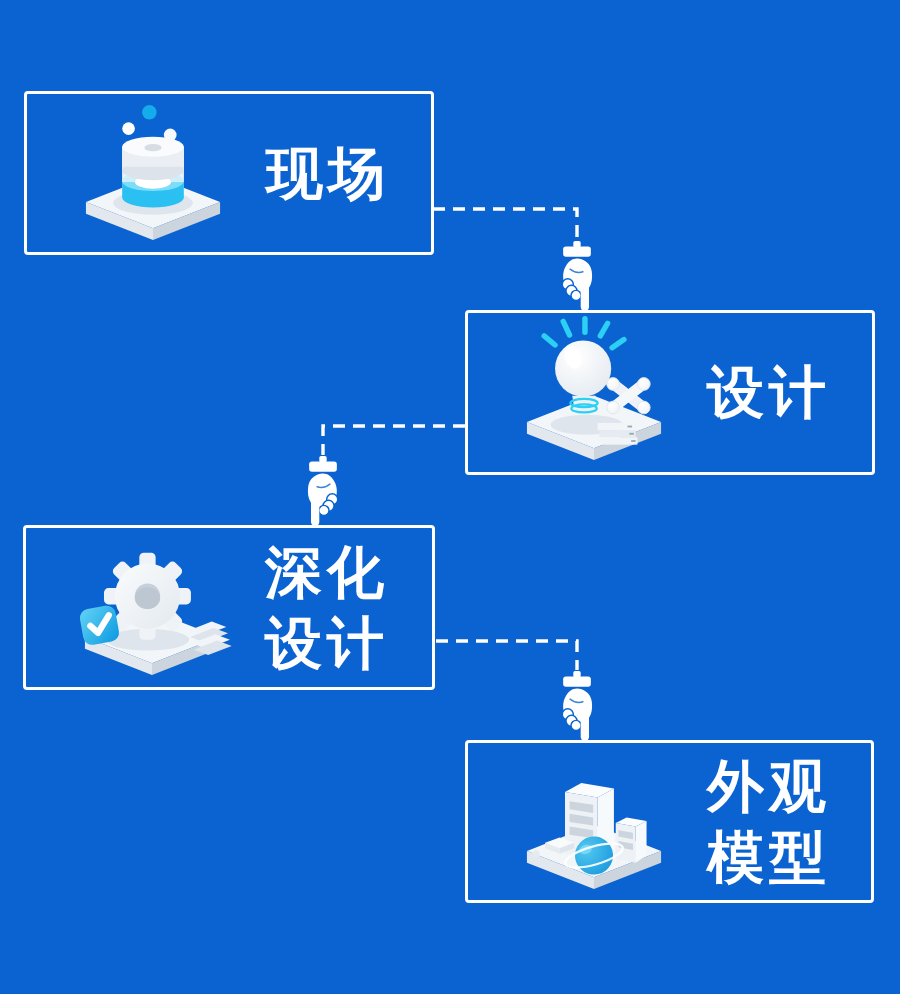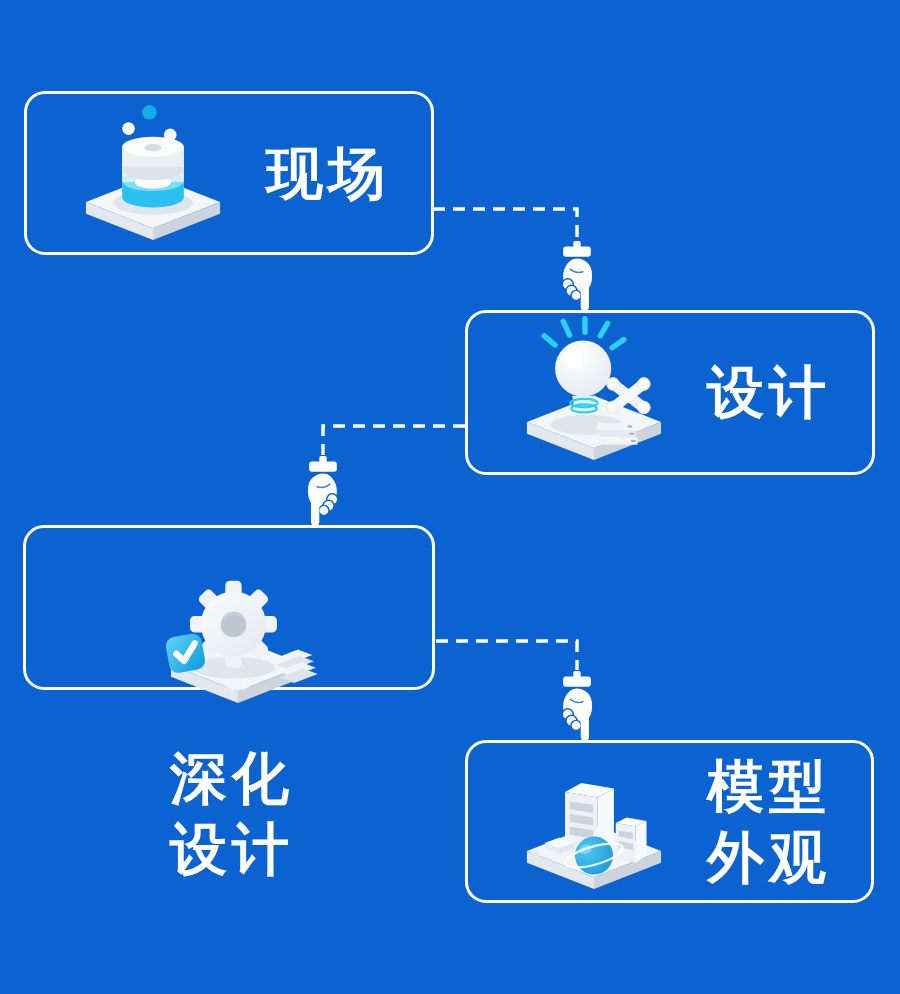--- a/index.html
+++ b/index.html
@@ -2,26 +2,26 @@
 <html><head>
 <meta charset="utf-8">
 <style>
   html,body{margin:0;padding:0;background:#0a63d0;}
   .canvas{
     position:relative;width:900px;height:994px;background:#0a63d0;
     overflow:hidden;font-family:"Liberation Sans","DejaVu Sans",sans-serif;
   }
   .wires{position:absolute;left:0;top:0;z-index:1;pointer-events:none;}
   .card{
-    position:absolute;z-index:2;border:3px solid #ffffff;border-radius:21px;
+    position:absolute;z-index:2;border:3px solid #ffffff;border-radius:4px;
     display:flex;align-items:center;box-sizing:border-box;background:transparent;
   }
   .card-1{left:24px;top:91px;width:410px;height:164px;}
   .card-2{left:465px;top:310px;width:410px;height:165px;}
-  .card-3{left:23px;top:525px;width:412px;height:165px;flex-direction:column;}
+  .card-3{left:23px;top:525px;width:412px;height:165px;}
   .card-4{left:465px;top:740px;width:409px;height:163px;}
   .icon-wrap{flex:0 0 215px;margin-left:18px;display:flex;justify-content:center;align-items:center;}
   .icon{width:196px;height:154px;display:block;}
   .card-title{
     margin-left:6px;color:#ffffff;font-size:57px;font-weight:900;
     line-height:71px;letter-spacing:5px;white-space:nowrap;
   }
   .card-title span{display:block;}
   .hand{position:absolute;z-index:3;width:46px;height:72px;}
   .hand-1{left:554px;top:241px;}
@@ -254,18 +254,18 @@
         </g>
         <circle cx="36" cy="120" r="4" fill="#e6ebf0"></circle>
         <g transform="translate(100,122) rotate(-16)">
           <circle r="21" fill="url(#i4p)"></circle>
           <ellipse cx="-7" cy="-9" rx="7" ry="5" fill="#7fdcf7" opacity="0.8"></ellipse>
           <ellipse rx="33" ry="10" fill="none" stroke="#ffffff" stroke-width="2.5" opacity="0.9"></ellipse>
         </g>
       </svg>
     </div>
     <div class="card-title">
+      <span>外观</span>
       <span>模型</span>
-      <span>外观</span>
     </div>
   </div>
 
 </div>
 
 </body></html>

